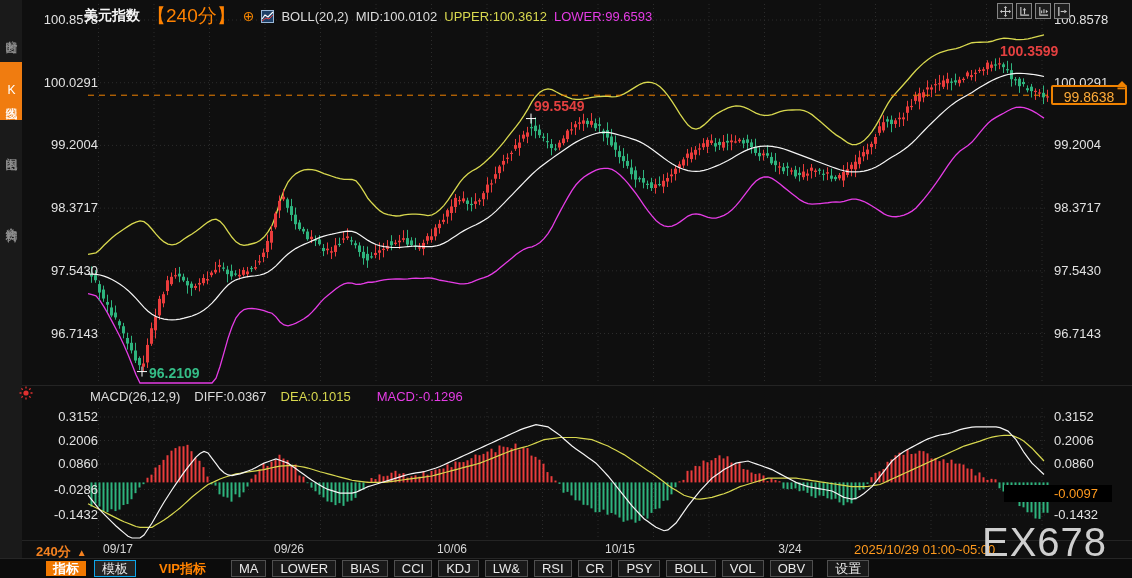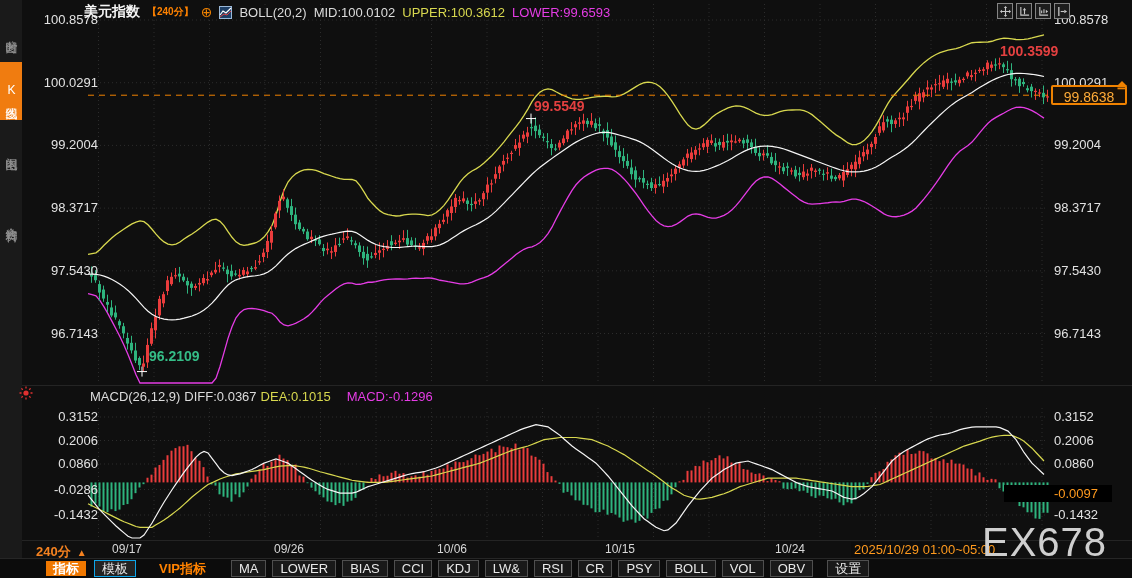--- a/index.html
+++ b/index.html
@@ -7,41 +7,41 @@
        font-family:"Liberation Sans","DejaVu Sans",sans-serif;color:#e0e0e0;}
   #chart{position:absolute;left:0;top:0;z-index:1;}
   #sidebar{position:absolute;left:0;top:0;width:22px;height:578px;background:#1a1a1a;z-index:3;}
   .side-tab{position:absolute;left:0;width:22px;color:#929292;font-size:12px;writing-mode:vertical-rl;
             text-orientation:upright;display:flex;align-items:center;justify-content:center;
             letter-spacing:1px;cursor:pointer;}
   .side-tab.active{background:#f07c10;color:#fff;}
   #header{position:absolute;left:84px;top:3px;display:flex;gap:7px;align-items:center;
           font-size:13px;z-index:4;white-space:nowrap;}
   .h-sym{color:#f5f5f5;font-weight:bold;font-size:14px;}
-  .h-period{color:#ff8200;font-weight:bold;font-size:10px;}
+  .h-period{color:#ff8200;font-weight:normal;font-size:19px;}
   .h-oplus{color:#f08200;font-size:14px;line-height:13px;}
   .h-white{color:#dcdcdc;}
   .h-upper{color:#d8d84f;}
   .h-lower{color:#e53ce5;}
   #topright{position:absolute;left:997px;top:3px;display:flex;gap:3px;z-index:4;}
   .iconbox{width:14px;height:14px;border:1px solid #848484;background:#1d1d1d;display:flex;
            align-items:center;justify-content:center;cursor:pointer;}
   .plabel{position:absolute;font-size:13px;color:#e2e2e2;z-index:2;white-space:nowrap;}
   .pl-left{left:24px;width:74px;text-align:right;}
   .pl-right{left:1054px;text-align:left;}
   .ann{position:absolute;font-size:14px;font-weight:bold;z-index:4;white-space:nowrap;}
   #peak-ann{left:534px;top:98px;color:#e34040;}
   #high-ann{left:1000px;top:43px;color:#e34040;}
-  #low-ann{left:149px;top:348px;color:#35bd87;}
+  #low-ann{left:149px;top:365px;color:#35bd87;}
   #price-badge{position:absolute;left:1051px;top:85px;width:76px;height:20px;border:2px solid #f08200;
                border-radius:2px;background:#191007;color:#ffab38;font-size:14px;line-height:20px;
                text-align:center;z-index:5;box-sizing:border-box;}
   #price-badge-arrow{position:absolute;left:1116px;top:76px;z-index:6;}
   #sun-icon{position:absolute;left:19px;top:386px;z-index:4;}
-  #macd-header{position:absolute;left:90px;top:389px;display:flex;gap:4px;font-size:13px;z-index:4;white-space:nowrap;}
+  #macd-header{position:absolute;left:90px;top:389px;display:flex;gap:14px;font-size:13px;z-index:4;white-space:nowrap;}
   .m-title{color:#dcdcdc;} .m-diff{color:#dcdcdc;} .m-dea{color:#d8d84f;} .m-macd{color:#e53ce5;padding-left:12px;}
   #macd-badge{position:absolute;left:1004px;top:485px;width:108px;height:17px;background:#000;
               color:#ff9a1e;font-size:13px;line-height:17px;text-align:right;padding-right:14px;
               box-sizing:border-box;z-index:5;}
   .xdate{position:absolute;top:542px;width:60px;text-align:center;font-size:12px;color:#d8d8d8;z-index:2;}
   #current-date{position:absolute;left:851px;top:542px;font-size:13px;color:#ff9a1e;z-index:4;
                 background:rgba(12,12,12,0.9);padding:0 3px;}
   #xperiod{position:absolute;left:36px;top:543px;font-size:13px;font-weight:bold;color:#f58220;z-index:4;}
   #xperiod .tri{font-size:10px;margin-left:6px;}
   #watermark{position:absolute;left:982px;top:520px;font-size:40px;color:#cfcfcf;letter-spacing:1px;
@@ -966,18 +966,18 @@
     <div class="plabel pl-right" style="top: 325.5px;">96.7143</div>
     <div class="plabel pl-left" style="top: 409px;">0.3152</div>
     <div class="plabel pl-right" style="top: 409px;">0.3152</div>
     <div class="plabel pl-left" style="top: 432.5px;">0.2006</div>
     <div class="plabel pl-right" style="top: 432.5px;">0.2006</div>
     <div class="plabel pl-left" style="top: 456px;">0.0860</div>
     <div class="plabel pl-right" style="top: 456px;">0.0860</div>
     <div class="plabel pl-left" style="top: 481.5px;">-0.0286</div>
     <div class="plabel pl-left" style="top: 507px;">-0.1432</div>
     <div class="plabel pl-right" style="top: 507px;">-0.1432</div>
-    <div class="xdate" style="left: 97px;">09/17</div>
+    <div class="xdate" style="left: 88px;">09/17</div>
     <div class="xdate" style="left: 259px;">09/26</div>
     <div class="xdate" style="left: 422px;">10/06</div>
     <div class="xdate" style="left: 590px;">10/15</div>
-    <div class="xdate" style="left: 760px;">10/24</div>
+    <div class="xdate" style="left: 760px;">3/24</div>
   </div>
 
 </body></html>

